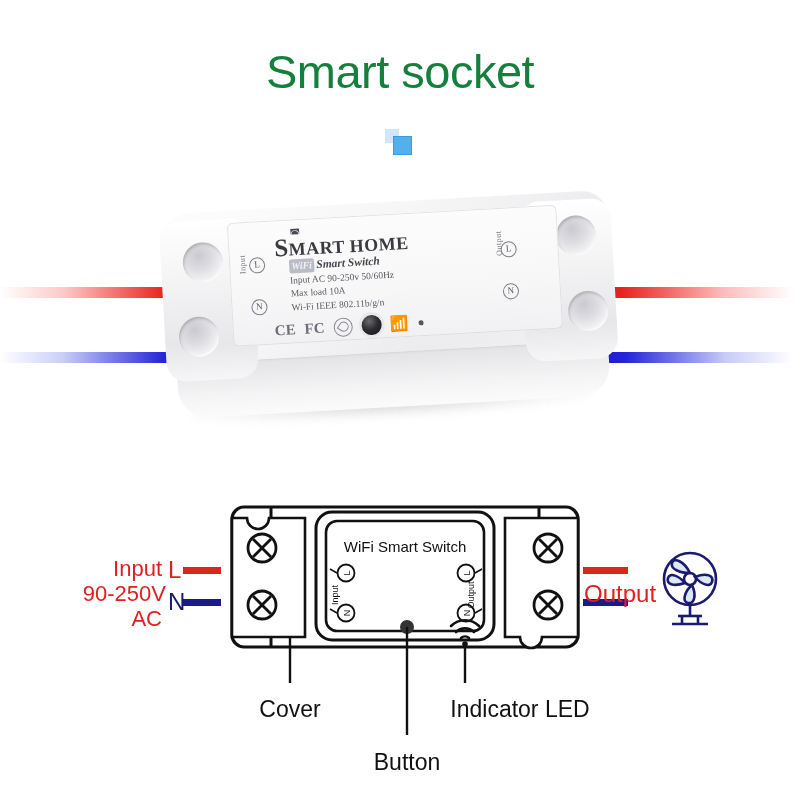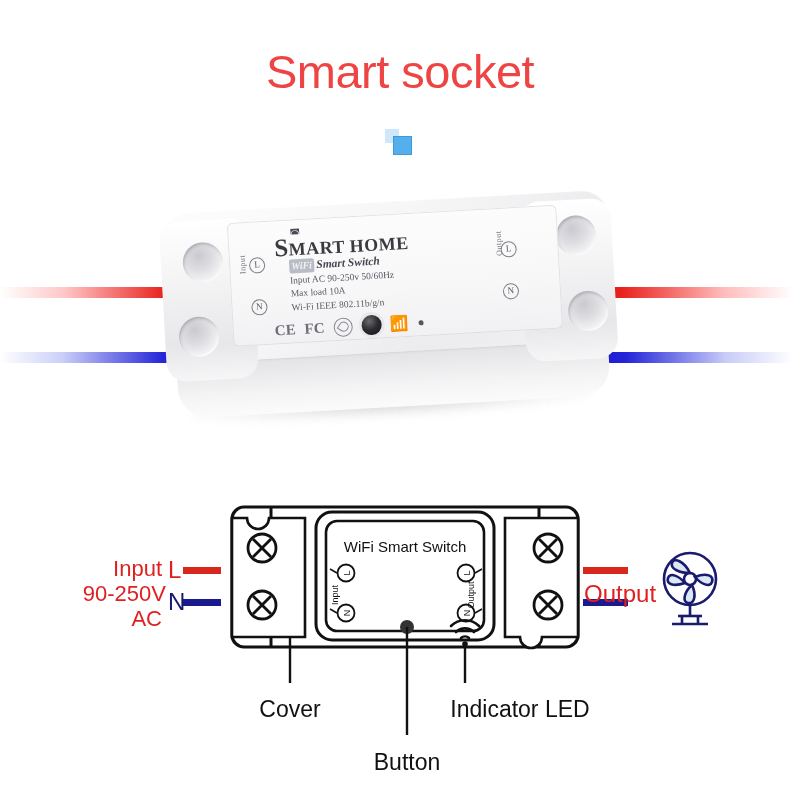--- a/index.html
+++ b/index.html
@@ -19,21 +19,21 @@
   
   #page-title {
     position: absolute;
     top: 48px;
     left: 0;
     width: 800px;
     text-align: center;
     font-size: 47px;
     font-weight: 400;
     letter-spacing: -0.5px;
-    color: #ef4444;
+    color: #15803d;
     line-height: 1;
   }
 
   
   #brand-mark {
     position: absolute;
     left: 385px;
     top: 129px;
     width: 32px;
     height: 30px;

